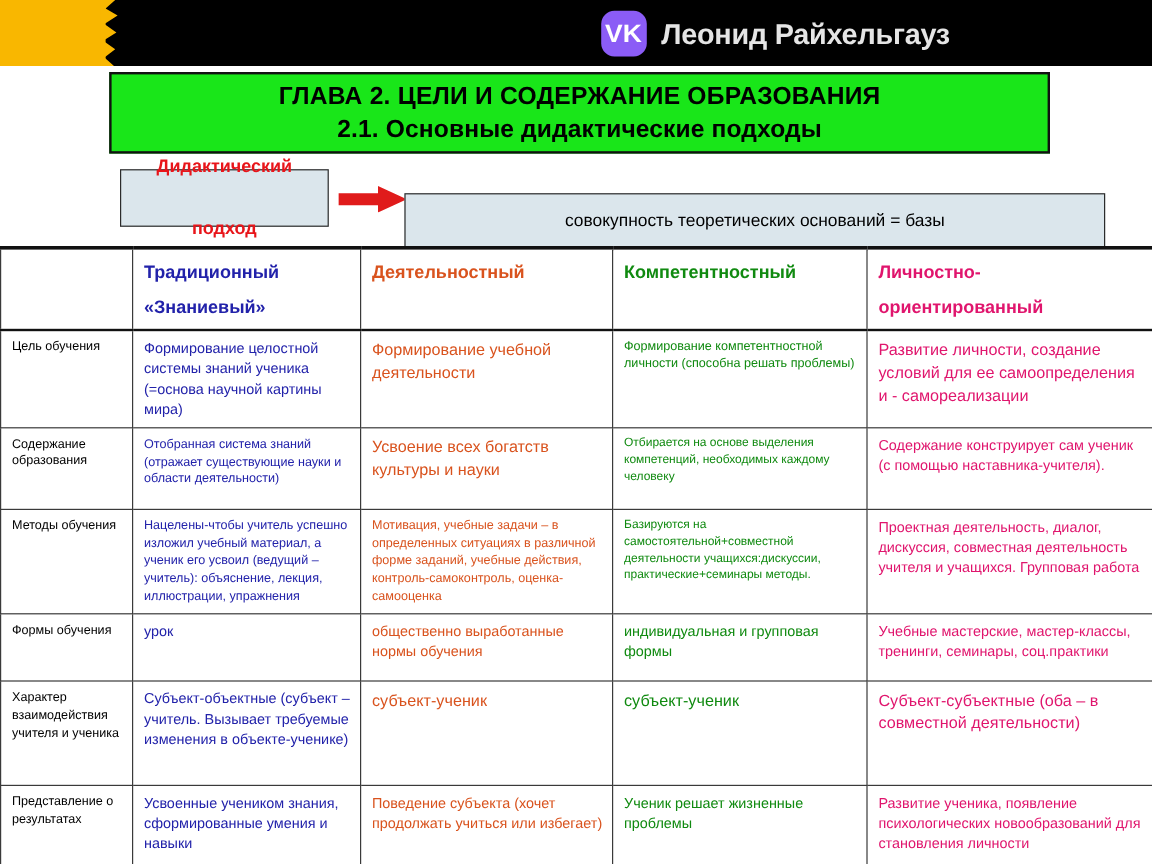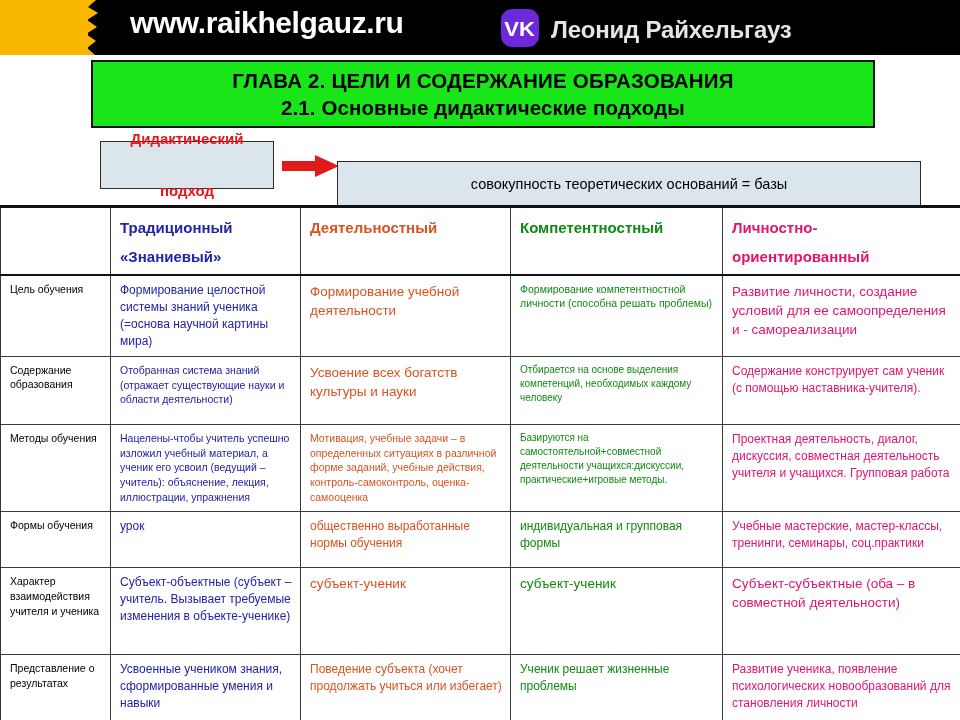--- a/index.html
+++ b/index.html
@@ -27,21 +27,21 @@
   .brand-site{
     position:absolute;left:130px;top:6px;
     color:#ffffff;
     font-size:30px;font-weight:bold;
     letter-spacing:-0.4px;
     font-family:"Liberation Sans","DejaVu Sans",sans-serif;
     white-space:nowrap;
   }
   .vk-logo{
     position:absolute;left:501px;top:9px;width:38px;height:38px;
-    background:#6d28d9;border-radius:11px;
+    background:#8b5cf6;border-radius:11px;
     display:flex;align-items:center;justify-content:center;
   }
   .vk-logo span{
     color:#ffffff;font-size:21px;font-weight:bold;line-height:1;
     font-family:"Liberation Sans","DejaVu Sans",sans-serif;
     transform:scaleX(1.05);
   }
   .brand-name{
     position:absolute;left:551px;top:16px;
     color:#e5e5e5;font-size:24px;font-weight:bold;
@@ -132,21 +132,20 @@
   .s-xsml{font-size:10px;}
 </style>
 </head>
 <body>
 
 <div class="brandbar">
   <div class="brand-yellow"></div>
   <svg class="brand-yellow-teeth" viewBox="0 0 22 55" preserveAspectRatio="none">
     <path d="M0,0 L12,0 L4,7 L14,13 L3,20 L13,27 L2,34 L12,41 L3,48 L11,55 L0,55 Z" fill="#f9b700"></path>
   </svg>
-  <div class="brand-site">www.raikhelgauz.ru</div>
   <div class="vk-logo">
     <span>VK</span>
   </div>
   <div class="brand-name">Леонид Райхельгауз</div>
 </div>
 
 <div class="title-banner">
   <div class="title-line1">ГЛАВА 2. ЦЕЛИ И СОДЕРЖАНИЕ ОБРАЗОВАНИЯ</div>
   <div class="title-line2">2.1. Основные дидактические подходы</div>
 </div>
@@ -226,21 +225,21 @@
 
   <tr style="height:78px">
     <td class="rowlabel">Методы обучения</td>
     <td>
           <div class="cell s-sml c-trad">Нацелены-чтобы учитель успешно изложил учебный материал, а ученик его усвоил (ведущий – учитель): объяснение, лекция, иллюстрации, упражнения</div>
         </td>
     <td>
           <div class="cell s-sml c-act">Мотивация, учебные задачи – в определенных ситуациях в различной форме заданий, учебные действия, контроль-самоконтроль, оценка-самооценка</div>
         </td>
     <td>
-          <div class="cell s-xsml c-comp">Базируются на самостоятельной+совместной деятельности учащихся:дискуссии, практические+игровые методы.</div>
+          <div class="cell s-xsml c-comp">Базируются на самостоятельной+совместной деятельности учащихся:дискуссии, практические+семинары методы.</div>
         </td>
     <td>
           <div class="cell s-mid c-pers">Проектная деятельность, диалог, дискуссия, совместная деятельность учителя и учащихся. Групповая работа</div>
         </td>
   </tr>
 
   <tr style="height:56px">
     <td class="rowlabel">Формы обучения</td>
     <td>
           <div class="cell s-mid c-trad">урок</div>

